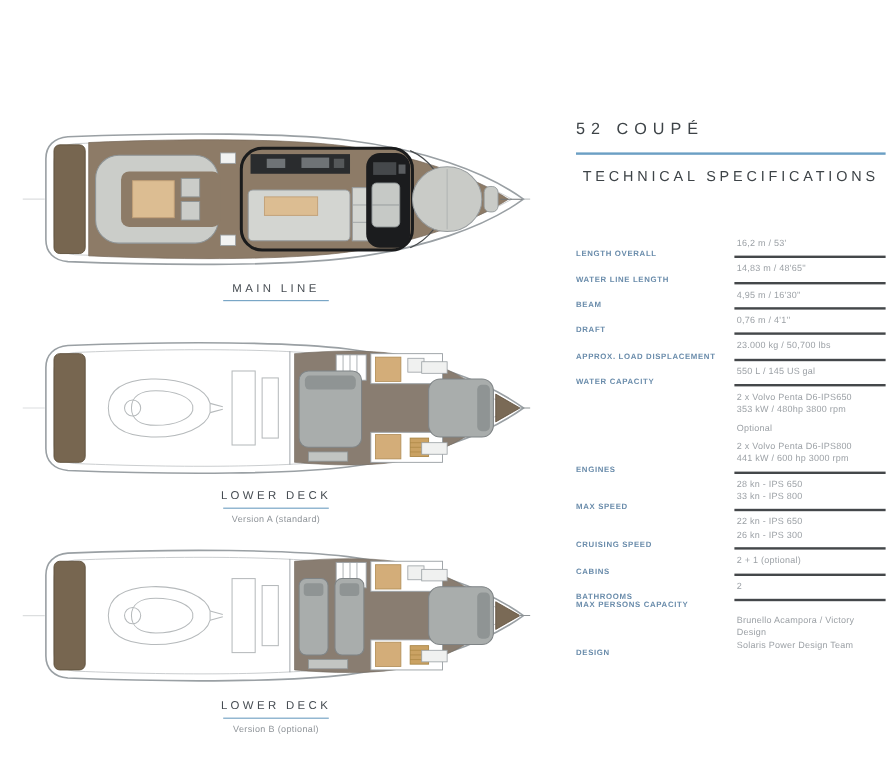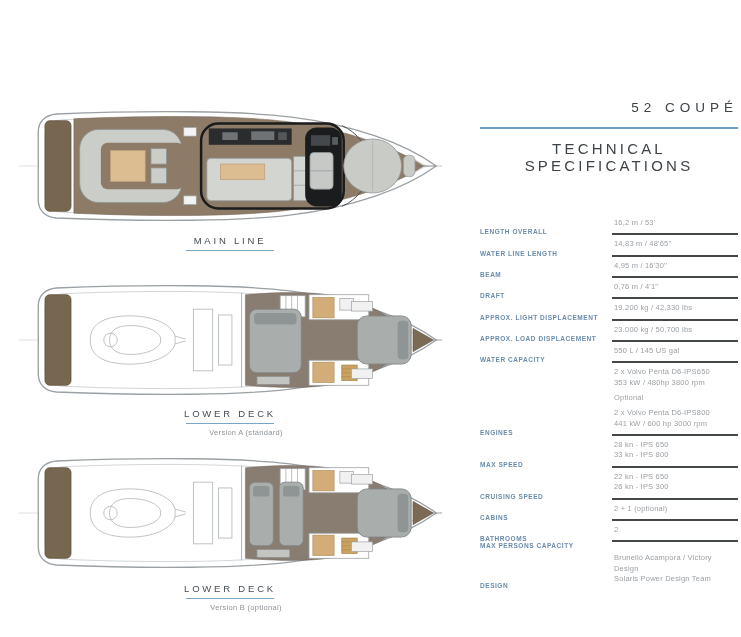--- a/index.html
+++ b/index.html
@@ -15,36 +15,36 @@
   #plan-lowerA{top:276px;}
   #plan-lowerB{top:449px;}
   .plan-caption{
     position:absolute;left:0;width:460px;text-align:center;
     color:#464c52;font-size:9.5px;letter-spacing:2.8px;font-weight:500;
   }
   .plan-underline{
     position:absolute;left:186px;width:88px;height:1px;background:#79a6c6;
   }
   .plan-version{
-    position:absolute;left:16px;width:460px;text-align:center;
+    position:absolute;left:0;width:460px;text-align:center;
     color:#8e9398;font-size:7.5px;letter-spacing:0.3px;
   }
   #cap-main{top:235px;}   #ul-main{top:250px;}
   #cap-lowerA{top:408px;} #ul-lowerA{top:423px;} #ver-lowerA{top:428px;}
   #cap-lowerB{top:583px;} #ul-lowerB{top:598px;} #ver-lowerB{top:603px;}
 
   
   .right-col{position:absolute;left:480px;top:100px;width:258px;}
   .model-title{
-    text-align:right;color:#3d4347;font-size:13.5px;letter-spacing:5px;
+    text-align:left;color:#3d4347;font-size:13.5px;letter-spacing:5px;
     font-weight:500;margin:0 0 12px 0;
   }
   .accent-rule{height:2px;background:#6b9fc4;border:none;margin:0 0 11px 0;}
   .section-title{
-    text-align:center;color:#3d4347;font-size:15px;letter-spacing:3.2px;
+    text-align:center;color:#3d4347;font-size:12px;letter-spacing:3.2px;
     font-weight:500;margin:0 0 40px 0;
   }
   .spec-rows{width:258px;}
   .spec-row{display:flex;align-items:flex-end;}
   .spec-label{
     width:132px;flex:0 0 132px;color:#6a8cab;font-size:6.5px;font-weight:700;
     letter-spacing:0.55px;text-transform:uppercase;padding-right:4px;box-sizing:border-box;
   }
   .spec-value{
     flex:1;color:#9ca1a6;font-size:7.5px;letter-spacing:0.2px;
@@ -230,26 +230,20 @@
           <div class="vline">4,95 m / 16'30''</div>
         </div>
       </div>
       <div class="spec-row">
         <div class="spec-label">DRAFT</div>
         <div class="spec-value ruled">
           <div class="vline">0,76 m / 4'1''</div>
         </div>
       </div>
       <div class="spec-row">
-        <div class="spec-label">APPROX. LIGHT DISPLACEMENT</div>
-        <div class="spec-value ruled">
-          <div class="vline">19.200 kg / 42,330 lbs</div>
-        </div>
-      </div>
-      <div class="spec-row">
         <div class="spec-label">APPROX. LOAD DISPLACEMENT</div>
         <div class="spec-value ruled">
           <div class="vline">23.000 kg / 50,700 lbs</div>
         </div>
       </div>
       <div class="spec-row">
         <div class="spec-label">WATER CAPACITY</div>
         <div class="spec-value ruled">
           <div class="vline">550 L / 145 US gal</div>
         </div>

